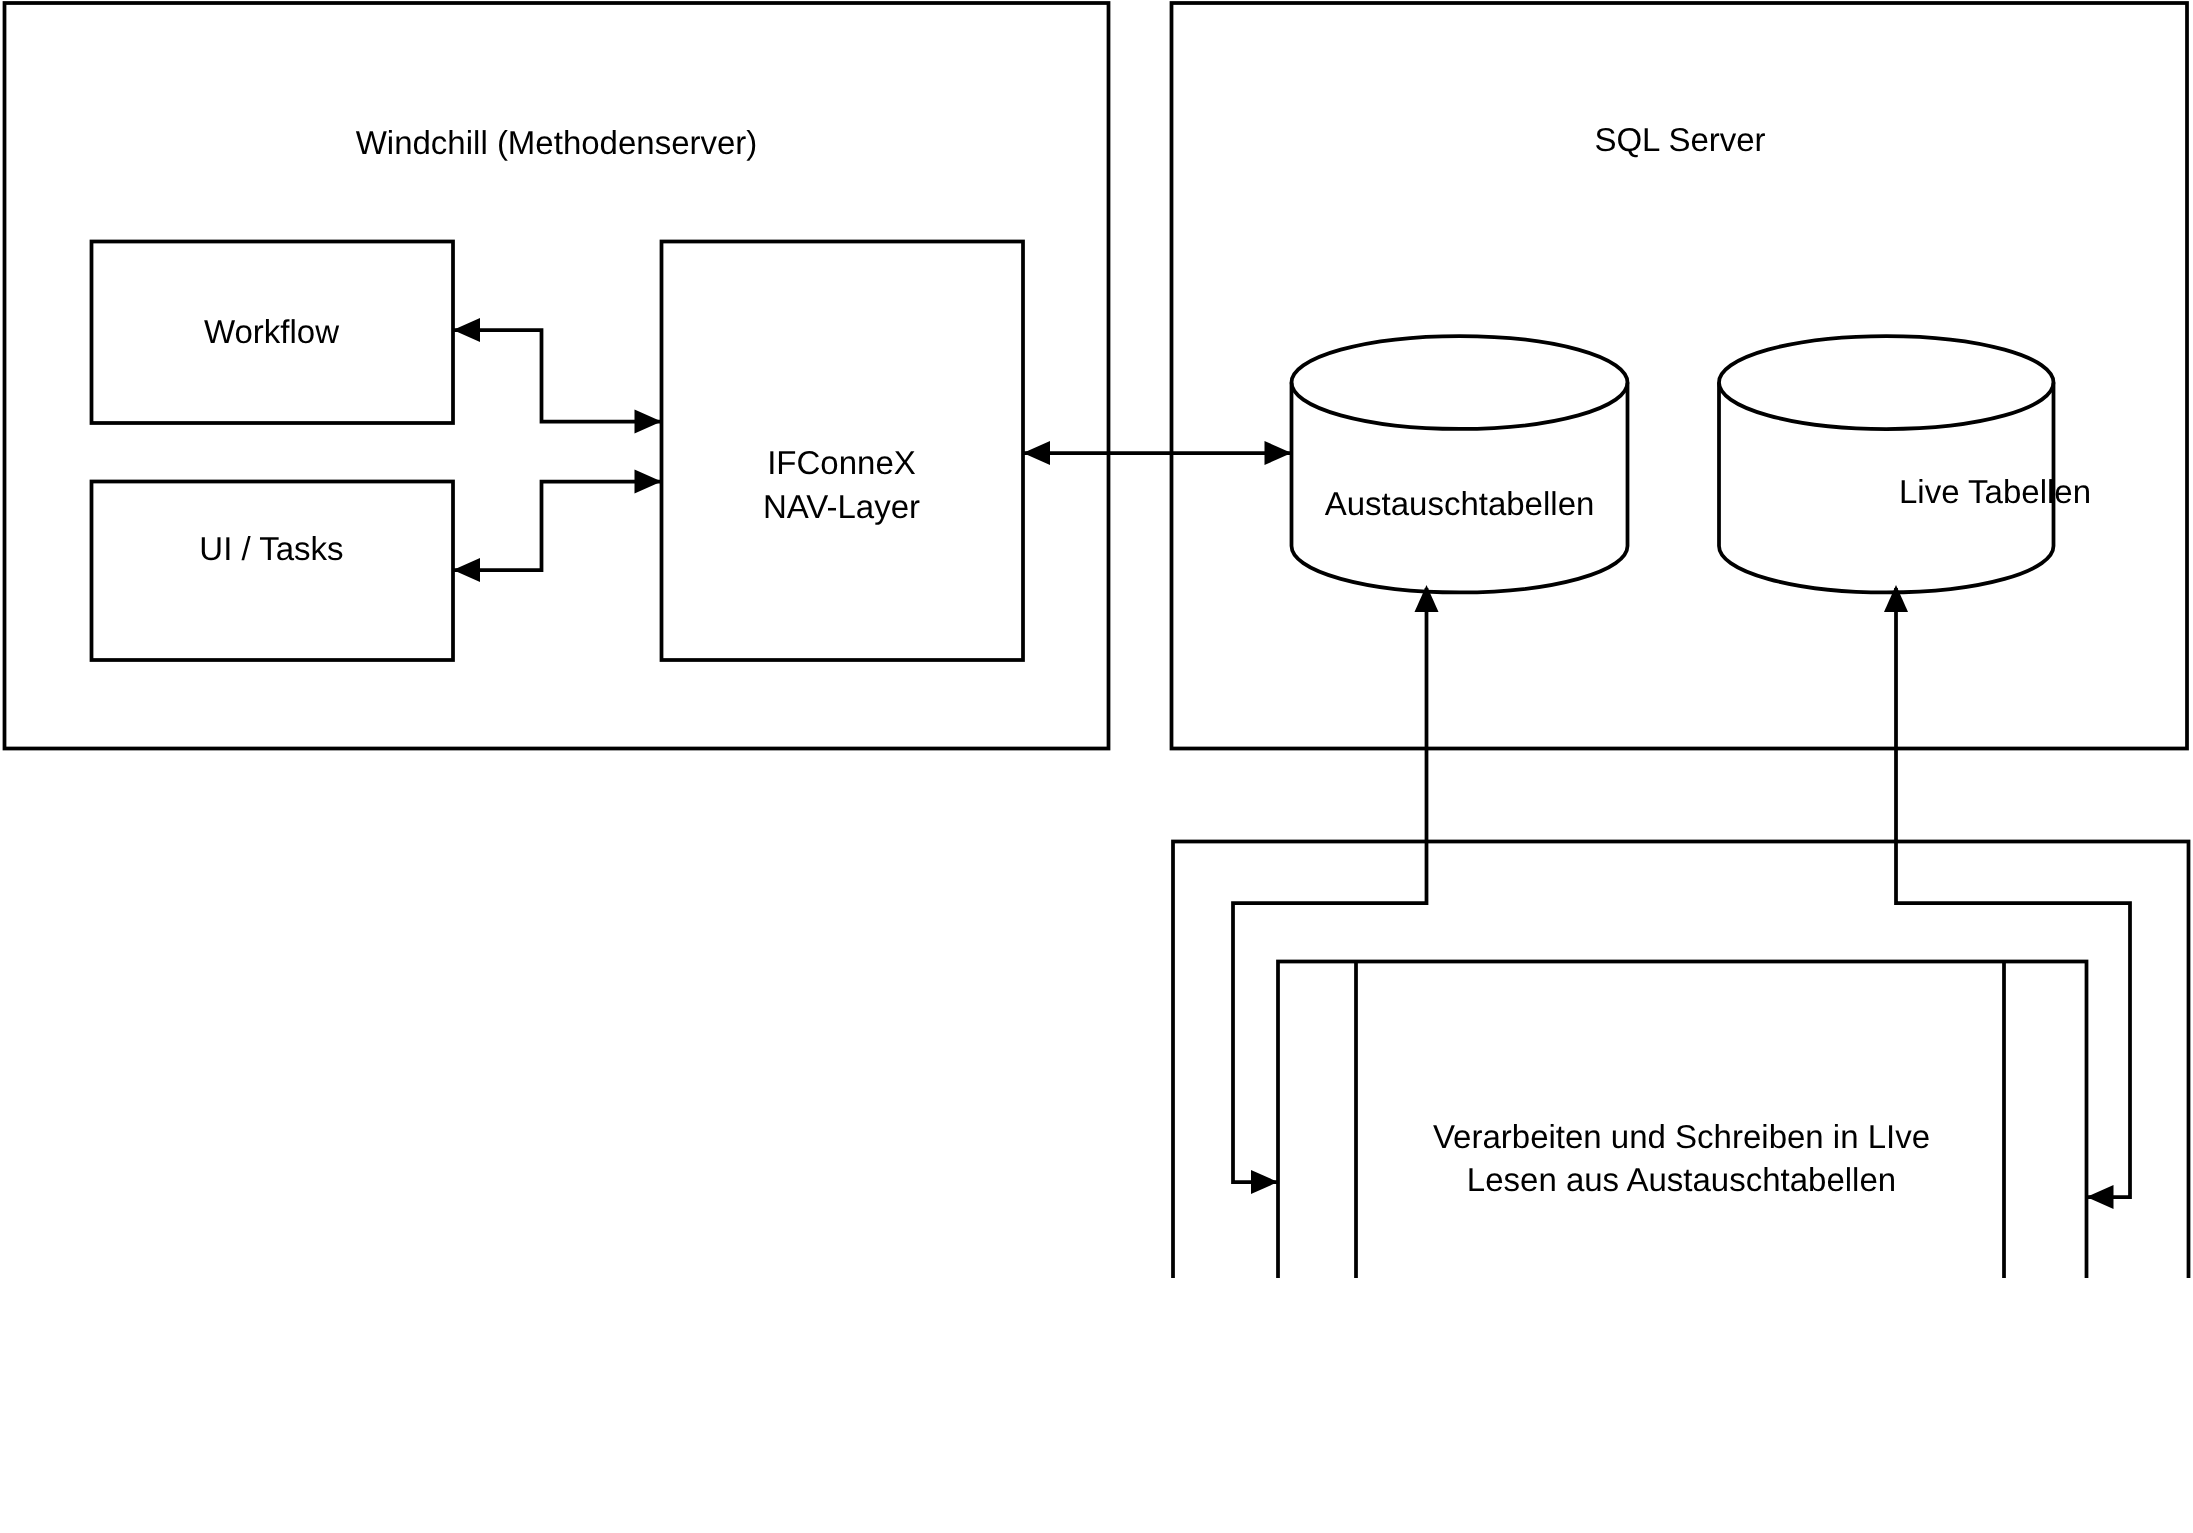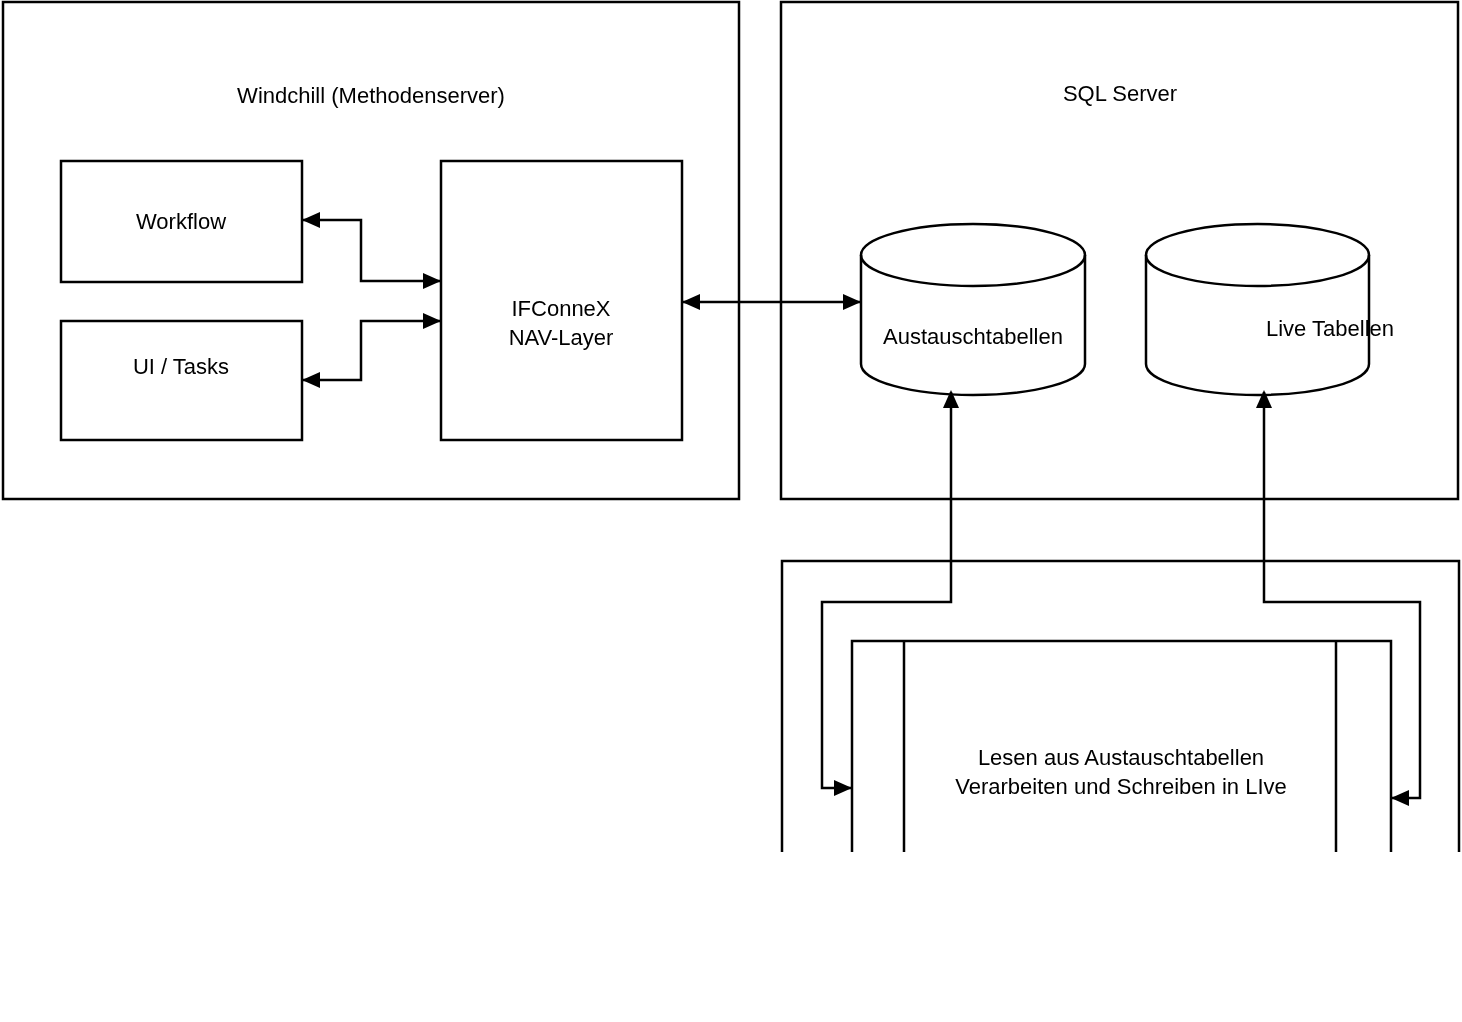--- a/index.html
+++ b/index.html
@@ -104,18 +104,18 @@
     <div>NAV-Layer</div>
   </div>
 
   <div class="lbl" style="left:1120px; top:93px;">SQL Server</div>
 
   <div class="lbl" style="left:973px; top:336px;text-align:center;">Austauschtabellen</div>
 
   <div class="lbl" style="left:1330px; top:328px;">Live Tabellen</div>
 
   <div class="lbl lbl-block" style="left:1121px; top:772px;">
+    <div>Verarbeiten und Schreiben in LIve</div>
     <div>Lesen aus Austauschtabellen</div>
-    <div>Verarbeiten und Schreiben in LIve</div>
   </div>
 
 
 </div>
 
 </body></html>

